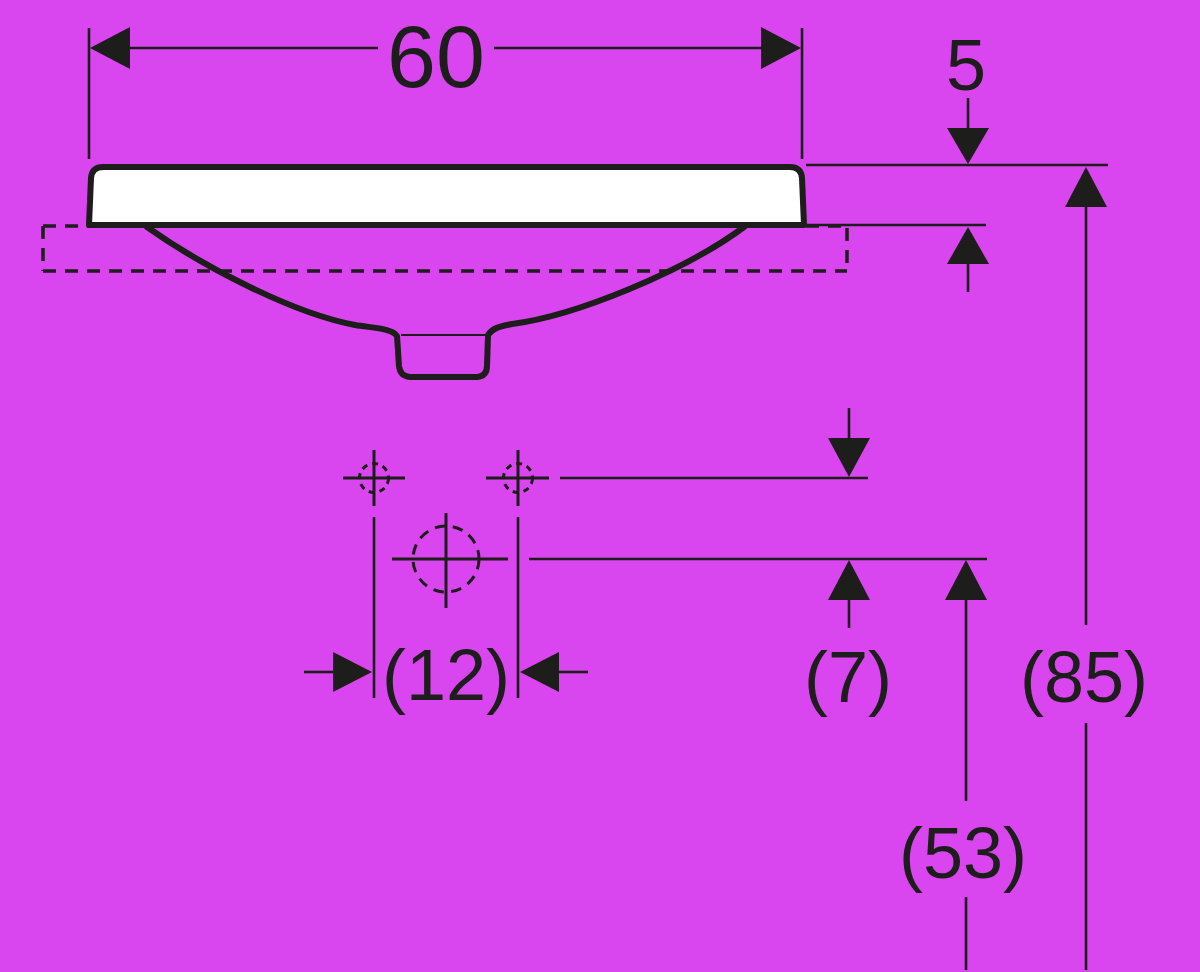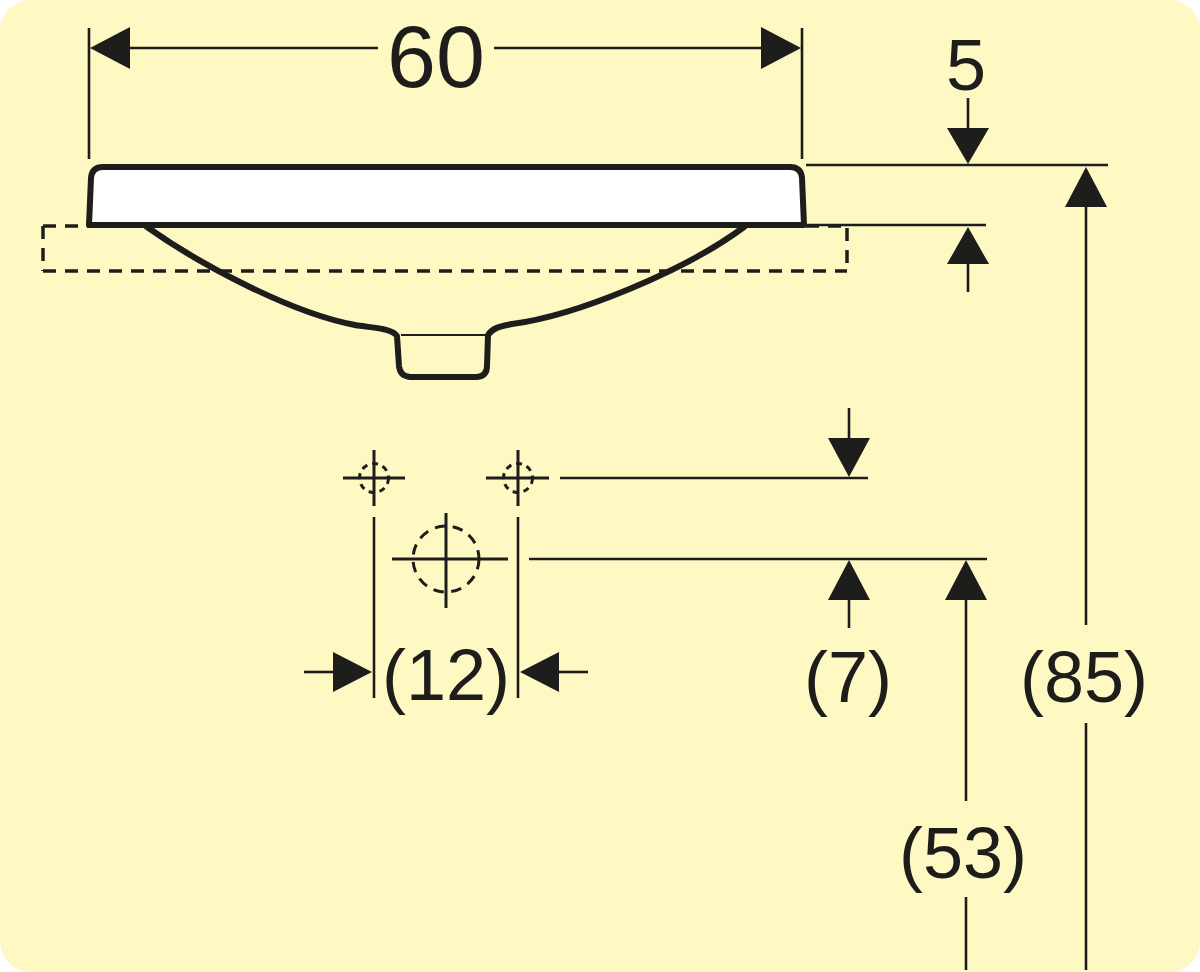--- a/index.html
+++ b/index.html
@@ -4,23 +4,22 @@
 <style>
   html, body {
     margin: 0;
     padding: 0;
     background: #ffffff;
   }
   .stage {
     position: relative;
     width: 1200px;
     height: 972px;
-    background: #fef9c3;
+    background: #d946ef;
     overflow: hidden;
-    border-radius: 31px;
   }
   svg {
     display: block;
   }
   .dim-text {
     font-family: "Liberation Sans", "DejaVu Sans", sans-serif;
     font-weight: 500;
     fill: #1d1d1b;
   }
   .dim-text-large { font-size: 88px; }

